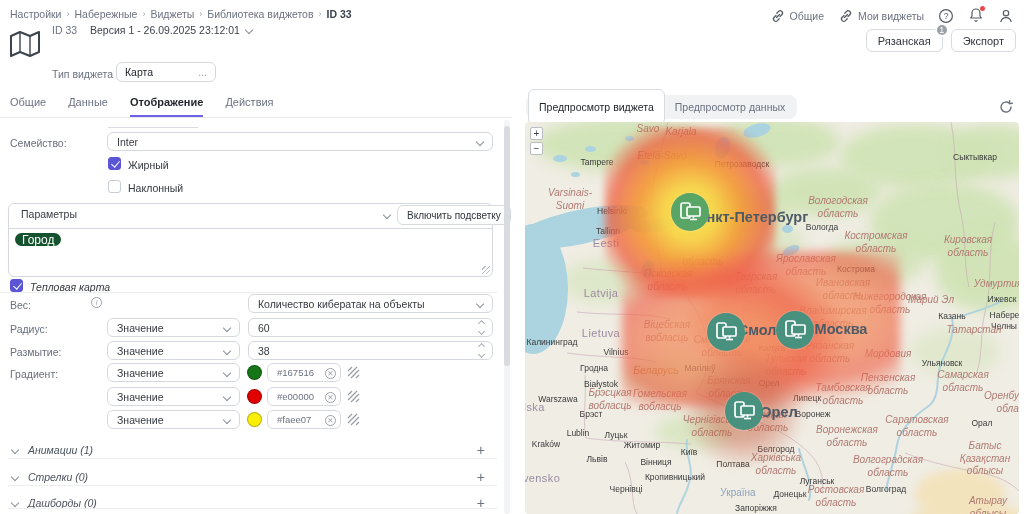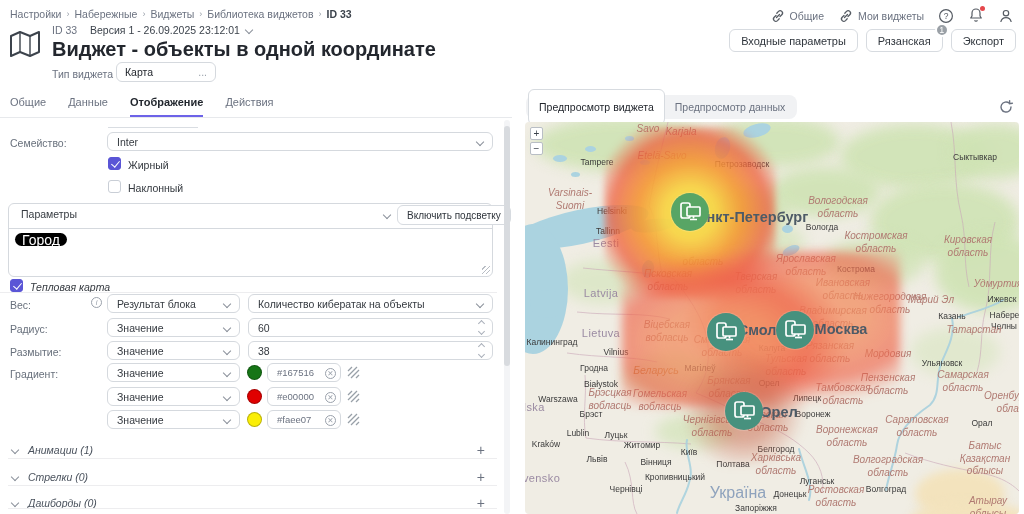--- a/index.html
+++ b/index.html
@@ -46,21 +46,21 @@
   #tabs .tab { padding-bottom:6px; }
   #tabs .tab.active { color:#1f242b; font-weight:bold; border-bottom:2px solid #6d63e8; }
 
   
   #form { position:absolute; left:0; top:118px; width:512px; height:396px; overflow:hidden;padding-left:32px; }
   #cut-line { position:absolute; left:108px; top:9px; width:90px; height:1px; background:#d9dde2; }
   #params-box { position:absolute; left:8px; top:85px; width:485px; height:74px; border:1px solid #d5d9de; border-radius:6px; background:#fff; }
   #params-head { position:absolute; left:12px; top:4px; font-size:10.5px; color:#353a40; }
   #params-chev { position:absolute; left:375px; top:8px; }
   #params-inner-line { position:absolute; left:0; top:24px; width:483px; height:1px; background:#d5d9de; }
-  #param-tag { position:absolute; left:6px; top:29px; height:13px; padding:0 7px; border-radius:7px; background:#000000; color:#fff; font-size:14px; display:flex; align-items:center; }
+  #param-tag { position:absolute; left:6px; top:29px; height:13px; padding:0 7px; border-radius:7px; background:#14532d; color:#fff; font-size:12px; display:flex; align-items:center; }
   #resize-handle { position:absolute; right:2px; bottom:2px; width:8px; height:8px; background:repeating-linear-gradient(135deg,transparent 0 2px,#b9bec5 2px 3px); }
   #highlight-btn { position:absolute; left:397px; top:87px; height:20px; font-size:10px; padding:0 9px; }
   .divider { position:absolute; left:0; width:497px; height:1px; background:#ededef; }
   .swatch { position:absolute; width:15px; height:15px; border-radius:50%; border:1px solid rgba(0,0,0,.25); }
   .clear-ic { position:absolute; right:4px; top:3.5px; width:11px; height:11px; border:1px solid #9aa1ab; border-radius:50%; color:#9aa1ab; font-size:7.5px; line-height:9px; text-align:center; }
   .hatch { position:absolute; width:13px; height:13px; }
   .info-ic { position:absolute; width:11px; height:11px; border:1px solid #9aa1ab; border-radius:50%; color:#9aa1ab; font-size:7.5px; line-height:10px; text-align:center; font-style:italic; }
   .sec-row { position:absolute; left:0; width:497px; height:20px; }
   .sec-row .chev { position:absolute; left:12px; top:5px; }
   .sec-row .sec-lbl { position:absolute; left:28px; top:2px; font-size:10.5px; color:#4b535e;font-style:italic; }
@@ -78,21 +78,21 @@
   #map { position:absolute; left:525px; top:122px; width:494px; height:392px; border-radius:4px; overflow:hidden; background:#f0ede4; }
   .green { position:absolute; background:#cfe3b4; border-radius:50%; filter:blur(7px); opacity:.9; z-index:1; }
   .water { position:absolute; background:#abd3e0; border-radius:50%; z-index:2; }
   .sand  { position:absolute; background:#f3e3bd; border-radius:50%; filter:blur(5px); z-index:1; }
   #map-lines { position:absolute; left:0; top:0; z-index:2; }
   .ml { position:absolute; transform:translate(-50%,-50%); white-space:pre-line; text-align:center; z-index:3; line-height:1.25; }
   .ml-city { font-size:8.5px; color:#3a3a3a; z-index:3; }
   .ml-region { font-size:10px; color:#b07a72; font-style:italic; }
   .ml-country { font-size:11px; color:#9b8ba3; letter-spacing:.4px; }
   .ml-countryo { font-size:10.5px; color:#b98a42; font-style:italic; }
-  .ml-countryb { font-size:16px; color:#8fa3bd; }
+  .ml-countryb { font-size:10px; color:#8fa3bd; }
   .ml-big { font-size:14.5px; font-weight:bold; color:#4d5a66; z-index:5; white-space:nowrap; }
   .heat { position:absolute; transform:translate(-50%,-50%); z-index:4; pointer-events:none; }
   .heat-a { width:172px; height:172px; filter:blur(3px);
     background:radial-gradient(circle, rgba(247,215,70,.95) 0 20%, rgba(244,152,50,.9) 42%, rgba(238,92,60,.75) 64%, rgba(238,92,60,0) 82%); }
   .heat-b { width:278px; height:155px; filter:blur(5px);
     background:radial-gradient(ellipse 62% 72% at 33% 58%, rgba(242,140,95,.75) 0 30%, rgba(238,97,72,.65) 55%, rgba(238,97,72,0) 78%),
                radial-gradient(ellipse 62% 72% at 70% 42%, rgba(242,140,95,.75) 0 30%, rgba(238,97,72,.65) 55%, rgba(238,97,72,0) 78%); }
   .heat-c { width:122px; height:112px; filter:blur(5px);
     background:radial-gradient(circle, rgba(200,98,70,.5) 0 35%, rgba(200,98,70,0) 75%); }
   .marker { position:absolute; width:38px; height:38px; border-radius:50%; transform:translate(-50%,-50%); display:flex; align-items:center; justify-content:center; z-index:6; box-shadow:0 0 0 1px rgba(255,255,255,.15); }
@@ -139,38 +139,36 @@
         </svg>
       <span id="bell-dot"></span>
     </span>
     <svg class="hicon" viewBox="0 0 16 16" fill="none" stroke="currentColor" stroke-width="1.2">
         <circle cx="8" cy="5.2" r="2.7"></circle>
         <path d="M2.8 14 a5.3 5.3 0 0 1 10.4 0"></path>
       </svg>
   </div>
 
   <div id="hdr-buttons">
-    <span class="btn">Входные параметры</span>
     <span class="btn" id="var-btn">
       <span>Рязанская</span>
       <span id="var-badge">1</span>
     </span>
     <span class="btn">Экспорт</span>
   </div>
 
   <svg id="book-icon" viewBox="0 0 34 30" fill="none" stroke="currentColor" stroke-width="2" stroke-linejoin="round">
       <path d="M3 7 L12 3 L22 7 L31 3 V23 L22 27 L12 23 L3 27 Z"></path>
       <path d="M12 3 V23 M22 7 V27" stroke-width="1.4"></path>
     </svg>
   <span id="id-label">ID 33</span>
   <span id="version">
     <span>Версия 1 - 26.09.2025 23:12:01</span>
     <span class="chev"></span>
   </span>
-  <div id="page-title">Виджет - объекты в одной координате</div>
   <span id="type-label">Тип виджета</span>
   <div id="type-input">
     <span>Карта</span>
     <span class="more">...</span>
   </div>
 
   <div id="tabs">
     <span class="tab">Общие</span>
     <span class="tab">Данные</span>
     <span class="tab active">Отображение</span>
@@ -201,24 +199,20 @@
     </div>
     <span class="btn" id="highlight-btn">Включить подсветку</span>
 
     <span class="cb on" style="left:10px;top:161px;"></span>
     <span class="lbl" style="left:30px;top:163px;color:#353a40;font-style:italic;">Тепловая карта</span>
 
     <div class="divider" style="top:174px;"></div>
 
     <span class="lbl" style="left:10px;top:181px;">Вес:</span>
     <span class="info-ic" style="left:91px;top:179px;">i</span>
-    <div class="sel" style="left:107px;top:176px;width:133px;">
-      <span>Результат блока</span>
-      <span class="chev"></span>
-    </div>
     <div class="sel" style="left:248px;top:176px;width:245px;">
       <span>Количество кибератак на объекты</span>
       <span class="chev"></span>
     </div>
 
     <span class="lbl" style="left:10px;top:205px;">Радиус:</span>
     <div class="sel" style="left:107px;top:200px;width:133px;">
       <span>Значение</span>
       <span class="chev"></span>
     </div>

